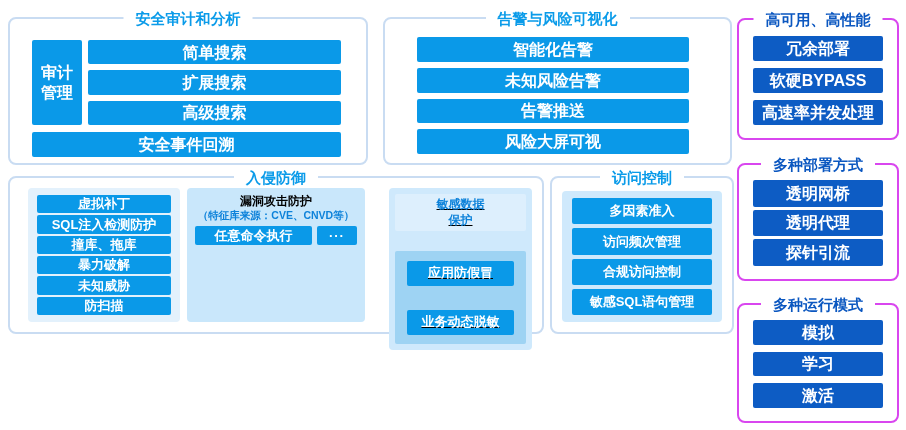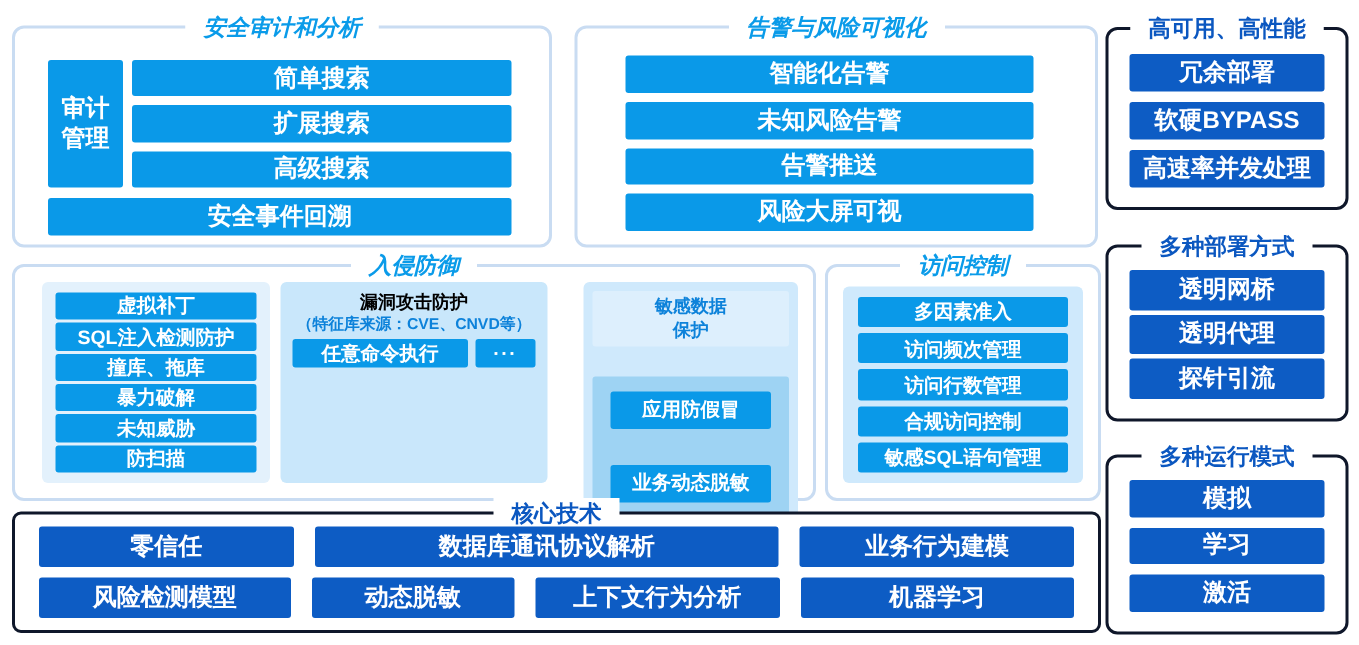--- a/index.html
+++ b/index.html
@@ -3,27 +3,27 @@
 <meta charset="utf-8">
 <style>
   html,body { margin:0; padding:0; background:#ffffff; }
   .canvas {
     position:relative; width:906px; height:430px; background:#ffffff;
     font-family:"Liberation Sans","DejaVu Sans",sans-serif;
     overflow:hidden;
   }
   .box { position:absolute; background:#fff; border-radius:8px; }
   .box.light { border:2px solid #c9dcf2; }
-  .box.dark  { border:2px solid #0f172a; }
+  .box.dark  { border:2px solid #d946ef; }
   .box-title {
     position:absolute; top:-11px; left:50%; transform:translateX(-50%);
     background:#fff; padding:0 12px; font-size:15px; font-weight:bold;
     white-space:nowrap; line-height:21px;
   }
-  .box-title.bright { color:#0a9be9;font-style:italic; }
+  .box-title.bright { color:#0a9be9; }
   .box-title.darkblue { color:#0b57c0; }
   .btn {
     display:flex; align-items:center; justify-content:center;
     color:#fff; font-weight:bold; border-radius:2px; font-size:16px;
     text-align:center; line-height:1.2;
   }
   .btn.bright { background:#0a99e8; }
   .btn.dark   { background:#0d5cc4; }
   .pre { white-space:pre-line; }
 
@@ -52,21 +52,21 @@
   .vuln-title { color:#000000; font-weight:bold; font-size:12px; text-align:center; line-height:1.25; }
   .vuln-sub   { color:#0d82da; font-weight:bold; font-size:10.5px; text-align:center; white-space:nowrap; }
   .vuln-grid  { margin-top:5px; display:grid; grid-template-columns:1fr 1.08fr; gap:3px 5px; }
   .vuln-grid .btn, .vuln-last .btn { height:19px; font-size:13px; }
   .vuln-last  { margin-top:3px; display:flex; gap:5px; }
   .vuln-last .wide { flex:2.9; }
   .vuln-last .more { flex:1; letter-spacing:1px; }
   .ip-right {
     position:absolute; left:379px; top:10px; width:143px; height:162px;
     background:#cfe9fc; border-radius:4px; padding:6px; box-sizing:border-box;
-    display:flex; flex-direction:column;
+    display:flex; flex-direction:column;text-decoration:underline;
   }
   .sd-header {
     background:#ddeffd; color:#0d82da; font-weight:bold; font-size:12px;
     text-align:center; line-height:1.3; padding:3px 0; border-radius:2px;
   }
   .sd-body {
     flex:1; margin-top:20px; background:#9ed3f3; border-radius:2px;
     display:flex; flex-direction:column; justify-content:center; gap:24px; padding:8px 12px;
   }
   .sd-body .btn { height:25px; font-size:13px; }
@@ -152,21 +152,20 @@
         <div class="btn bright">业务动态脱敏</div>
       </div>
     </div>
   </div>
 
   <div class="box light" style="left:550px; top:176px; width:180px; height:154px;">
     <div class="box-title bright">访问控制</div>
     <div class="ac-panel">
       <div class="btn bright">多因素准入</div>
       <div class="btn bright">访问频次管理</div>
-      <div class="btn bright">访问行数管理</div>
       <div class="btn bright">合规访问控制</div>
       <div class="btn bright">敏感SQL语句管理</div>
     </div>
   </div>
 
   <div class="box dark" style="left:737px; top:163px; width:158px; height:114px;">
     <div class="box-title darkblue">多种部署方式</div>
     <div class="vstack" style="left:14px; right:14px; top:15px; bottom:13px; gap:3px;">
       <div class="btn dark">透明网桥</div>
       <div class="btn dark">透明代理</div>
@@ -176,30 +175,14 @@
 
   <div class="box dark" style="left:737px; top:303px; width:158px; height:116px;">
     <div class="box-title darkblue">多种运行模式</div>
     <div class="vstack" style="left:14px; right:14px; top:15px; bottom:13px; gap:7px;">
       <div class="btn dark">模拟</div>
       <div class="btn dark">学习</div>
       <div class="btn dark">激活</div>
     </div>
   </div>
 
-  <div class="box dark" style="left:8px; top:341px; width:722px; height:77px; border-radius:6px;">
-    <div class="box-title darkblue">核心技术</div>
-    <div class="core-rows">
-      <div class="core-row">
-        <div class="btn dark f-a">零信任</div>
-        <div class="btn dark f-b">数据库通讯协议解析</div>
-        <div class="btn dark f-c">业务行为建模</div>
-      </div>
-      <div class="core-row">
-        <div class="btn dark g-a">风险检测模型</div>
-        <div class="btn dark g-b">动态脱敏</div>
-        <div class="btn dark g-c">上下文行为分析</div>
-        <div class="btn dark g-d">机器学习</div>
-      </div>
-    </div>
-  </div>
 
 </div>
 
 </body></html>

